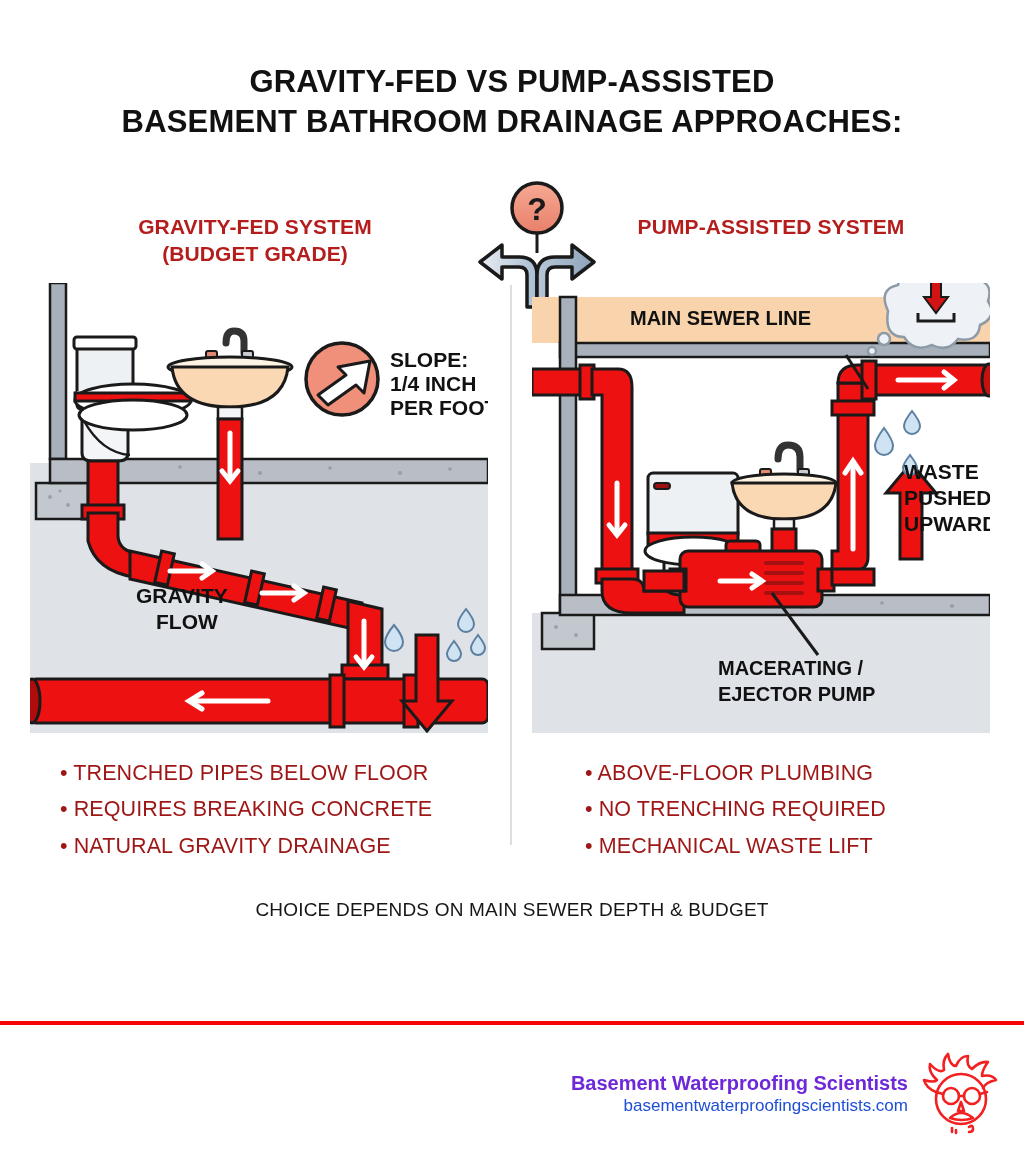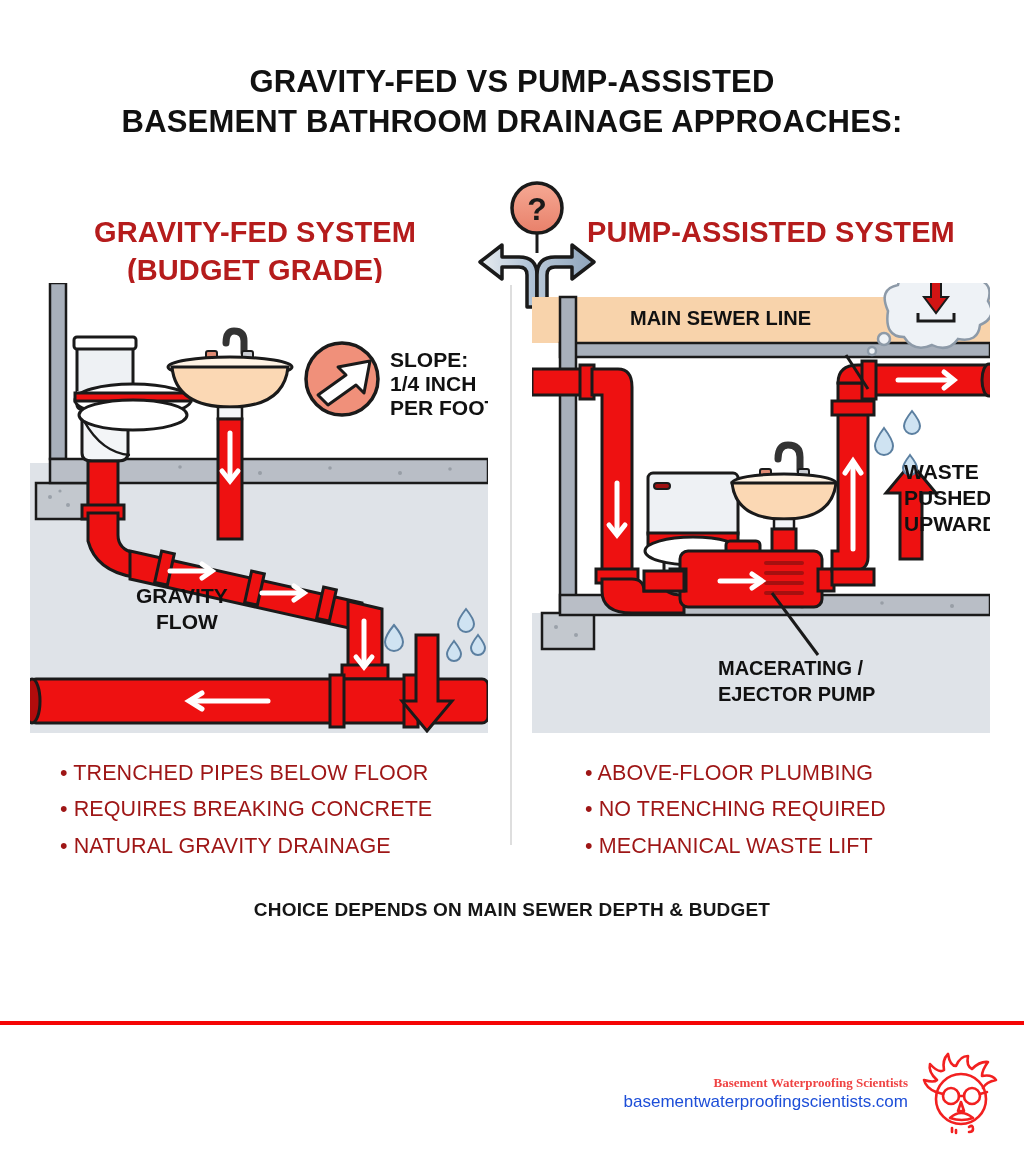--- a/index.html
+++ b/index.html
@@ -26,21 +26,21 @@
   
   .headers {
     position: relative;
     margin-top: 28px;
     height: 108px;
   }
   .col-head {
     position: absolute;
     text-align: center;
     font-weight: 700;
-    font-size: 29px;
+    font-size: 21px;
     line-height: 1.32;
     color: #b51c1c;
     letter-spacing: 0.1px;
   }
   .col-head.left  { left: 30px;  width: 450px; top: 42px; }
   .col-head.right { right: 28px; width: 450px; top: 42px; }
   .col-head .sub { display: block; }
 
   
   .decision-icon {
@@ -79,21 +79,21 @@
     letter-spacing: 0.1px;
   }
   .bullets.left  { left: 60px; }
   .bullets.right { left: 585px; }
   .bullets li { list-style: none; white-space: nowrap; }
   .bullets li::before { content: "• "; }
 
   
   .tagline {
     text-align: center;
-    font-weight: 700;
+    font-weight: 400;
     font-size: 19px;
     color: #161616;
     margin-top: 26px;
     letter-spacing: 0.2px;
   }
 
   
   .rule {
     position: absolute;
     left: 0; top: 1021px;
@@ -106,24 +106,23 @@
     width: 1024px;
     display: flex;
     align-items: center;
     justify-content: flex-end;
     padding-right: 24px;
     gap: 14px;
   }
   .brand { text-align: right; }
   .brand-name {
     font-weight: 700;
-    font-size: 13px;
-    color: #ef4444;
+    font-size: 20px;
+    color: #6d28d9;
     line-height: 1.22;
-    font-family: Liberation Serif, serif;
   }
   .brand-url {
     font-size: 17px;
     color: #1d4ed8;
     line-height: 1.3;
   }
   .logo { width: 78px; height: 84px; }
 </style>
 </head>
 <body>

